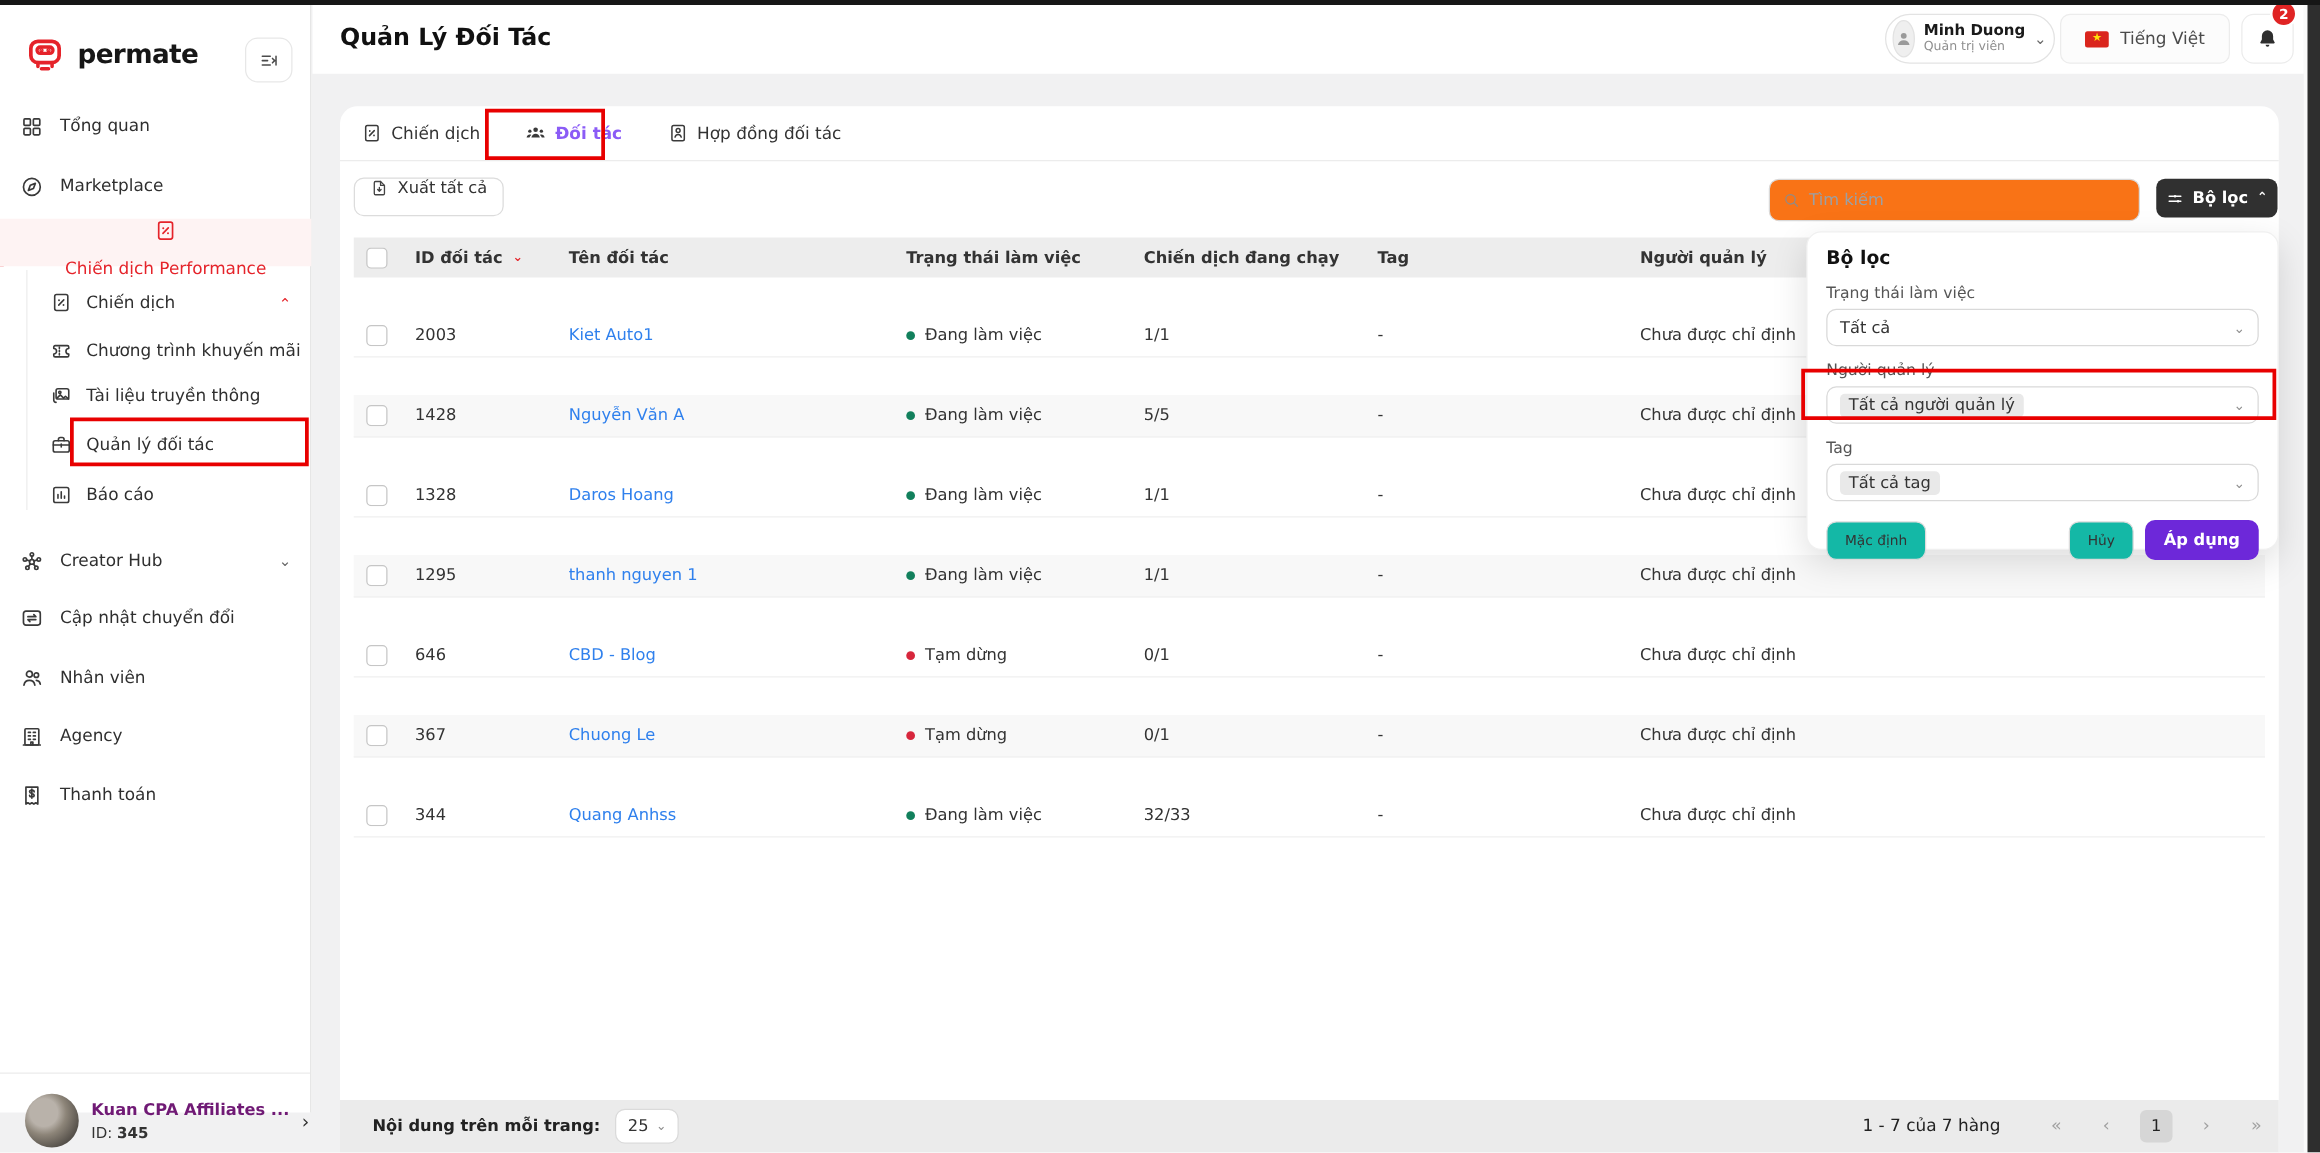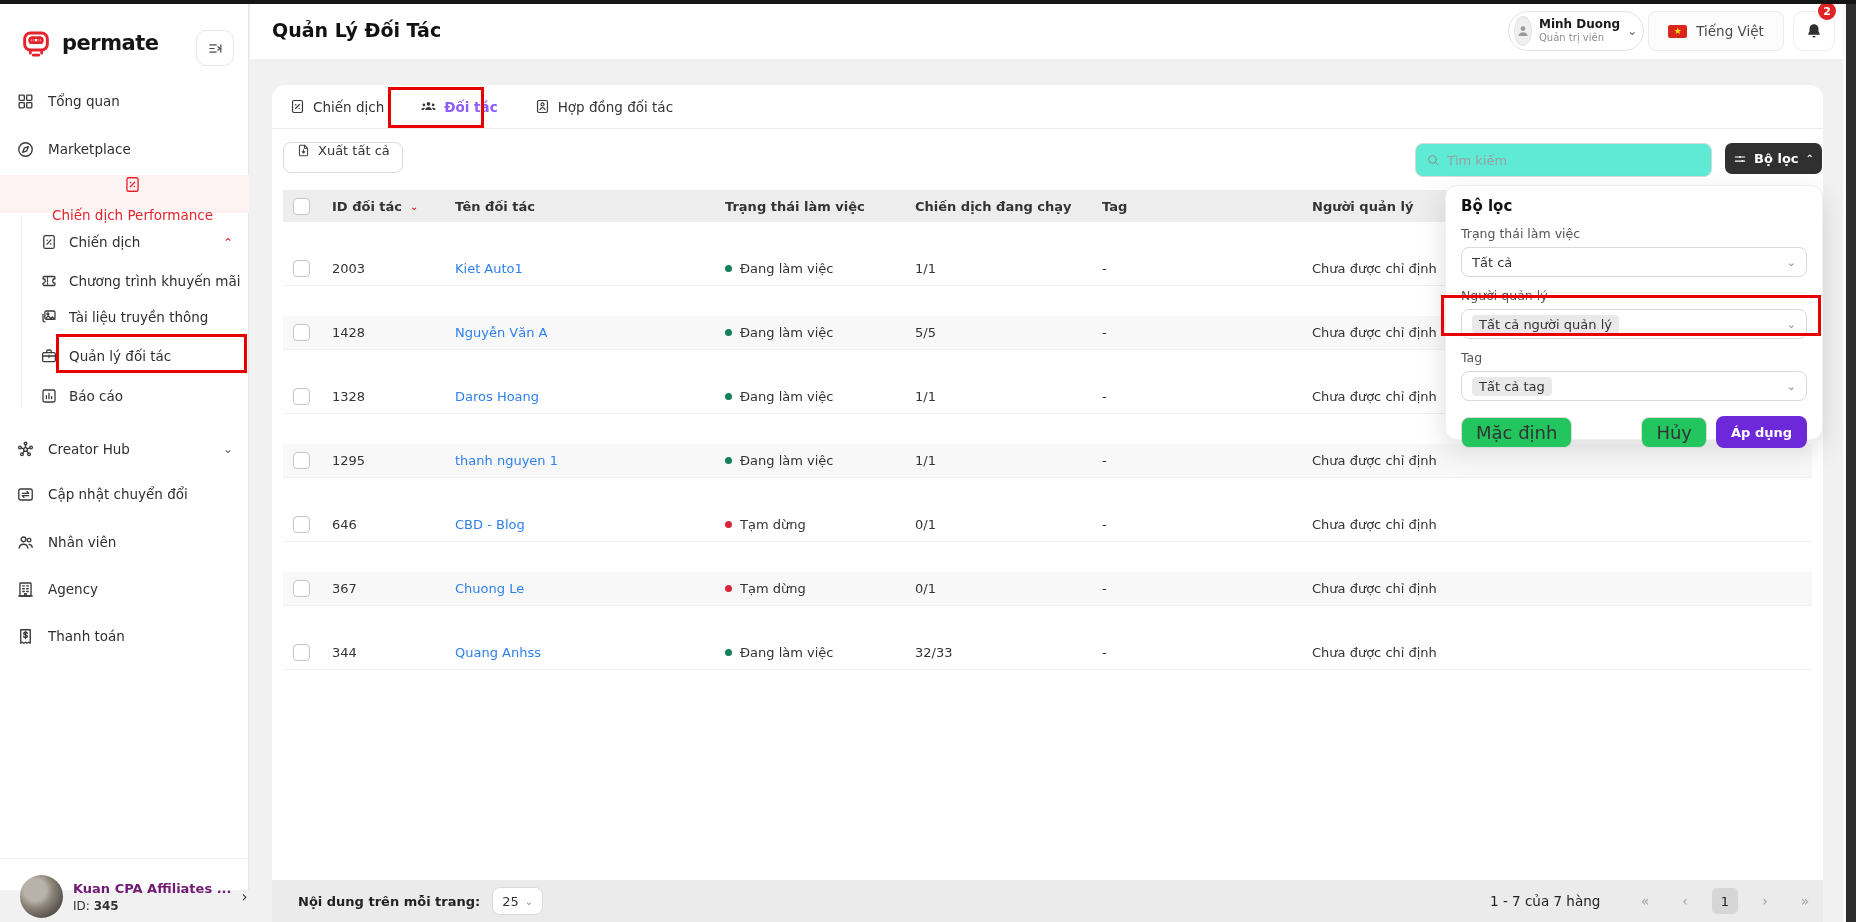--- a/index.html
+++ b/index.html
@@ -61,21 +61,21 @@
 
   
   .card { left:272px; top:85px; width:1551px; height:837px; background:#fff; border-radius:14px 14px 0 0; z-index:4; }
   .tabs-row { position:absolute; left:0; top:0; width:1551px; height:44px; border-bottom:1px solid #ececec; display:flex; align-items:center; gap:28px; padding-left:13px; }
   .tab { display:flex; align-items:center; gap:7px; font-size:13.5px; color:#333; cursor:pointer; padding:6px 4px; }
   .tab .ic { width:17px; height:17px; color:#3a3a3a; }
   .tab.active { font-weight:bold; color:#8b5cf6; }
 
   .export-btn { position:absolute; left:11px; top:57px; height:31px; border:1px solid #dcdcdc; border-radius:8px; background:#fff; display:flex; align-items:flex-start; gap:7px; padding:0 12px; font-size:13px; color:#333; cursor:pointer; }
   .export-btn .ic { width:15px; height:15px; color:#444; }
-  .search-box { position:absolute; left:1143px; top:58px; width:297px; height:30px; border:1px solid #d9d9d9; border-radius:8px; background:#5eead4; display:flex; align-items:center; gap:7px; padding:16px 10px; }
+  .search-box { position:absolute; left:1143px; top:58px; width:297px; height:30px; border:1px solid #d9d9d9; border-radius:8px; background:#f97316; display:flex; align-items:center; gap:7px; padding:16px 10px; }
   .search-box .ic { width:14px; height:14px; color:#8c8c8c; flex:0 0 auto; }
   .search-box input { border:0; outline:0; width:100%; font-size:13px; color:#333; font-family:inherit; background:transparent; }
   .search-box input::placeholder { color:#9aa0a6; }
   .filter-btn { position:absolute; left:1453px; top:58px; width:97px; height:31px; background:#303030; border-radius:7px; color:#fff; display:flex; align-items:center; justify-content:center; gap:7px; font-size:13px; font-weight:bold; cursor:pointer; }
   .filter-btn .ic { width:14px; height:14px; }
   .filter-btn .caret { font-size:10px; }
 
   
   .table { position:absolute; left:11px; top:105px; width:1529px; }
   .thead { display:flex; height:32px; background:#ededed; align-items:center; font-weight:bold; color:#1f1f1f; }
@@ -108,21 +108,21 @@
 
   
   .filter-panel { left:1445px; top:185px; width:378px; height:255px; background:#fff; border:1px solid #f0f0f0; border-radius:12px; box-shadow:0 10px 28px rgba(0,0,0,.13); z-index:20; padding:11px 15px; }
   .fp-title { font-size:15px; font-weight:bold; color:#111; }
   .fp-label { font-size:12.5px; color:#555; margin-top:11px; margin-bottom:6px; }
   .fp-select { height:30px; border:1px solid #d9d9d9; border-radius:8px; display:flex; align-items:center; padding:0 10px; cursor:pointer; }
   .fp-select .val { font-size:13px; color:#333; }
   .fp-select .val.chip { background:#e9e9e9; border-radius:4px; padding:2px 7px; }
   .fp-select .caret { margin-left:auto; color:#8c8c8c; font-size:11px; }
   .fp-actions { display:flex; align-items:center; margin-top:15px; gap:9px; }
-  .btn-outline { height:31px; border:1px solid #dcdcdc; border-radius:8px; background:#22c55e; padding:0 14px; font-size:18px; color:#333; display:flex; align-items:center; cursor:pointer; font-family:inherit; }
+  .btn-outline { height:31px; border:1px solid #dcdcdc; border-radius:8px; background:#14b8a6; padding:0 14px; font-size:11px; color:#333; display:flex; align-items:center; cursor:pointer; font-family:inherit; }
   .btn-apply { height:32px; border:none; border-radius:8px; background:#6d28d9; padding:0 15px; font-size:13px; font-weight:bold; color:#fff; display:flex; align-items:center; cursor:pointer; font-family:inherit; }
   .spacer { flex:1; }
 
   
   .annotation { border:3px solid #e80000; z-index:30; pointer-events:none; }
   .anno-sidebar { left:56px; top:334px; width:191px; height:39px; }
   .anno-tab { left:388px; top:87px; width:96px; height:41px; }
   .anno-filter { left:1441px; top:295px; width:380px; height:41px; }
 
   .ic svg { width:100%; height:100%; display:block; }

